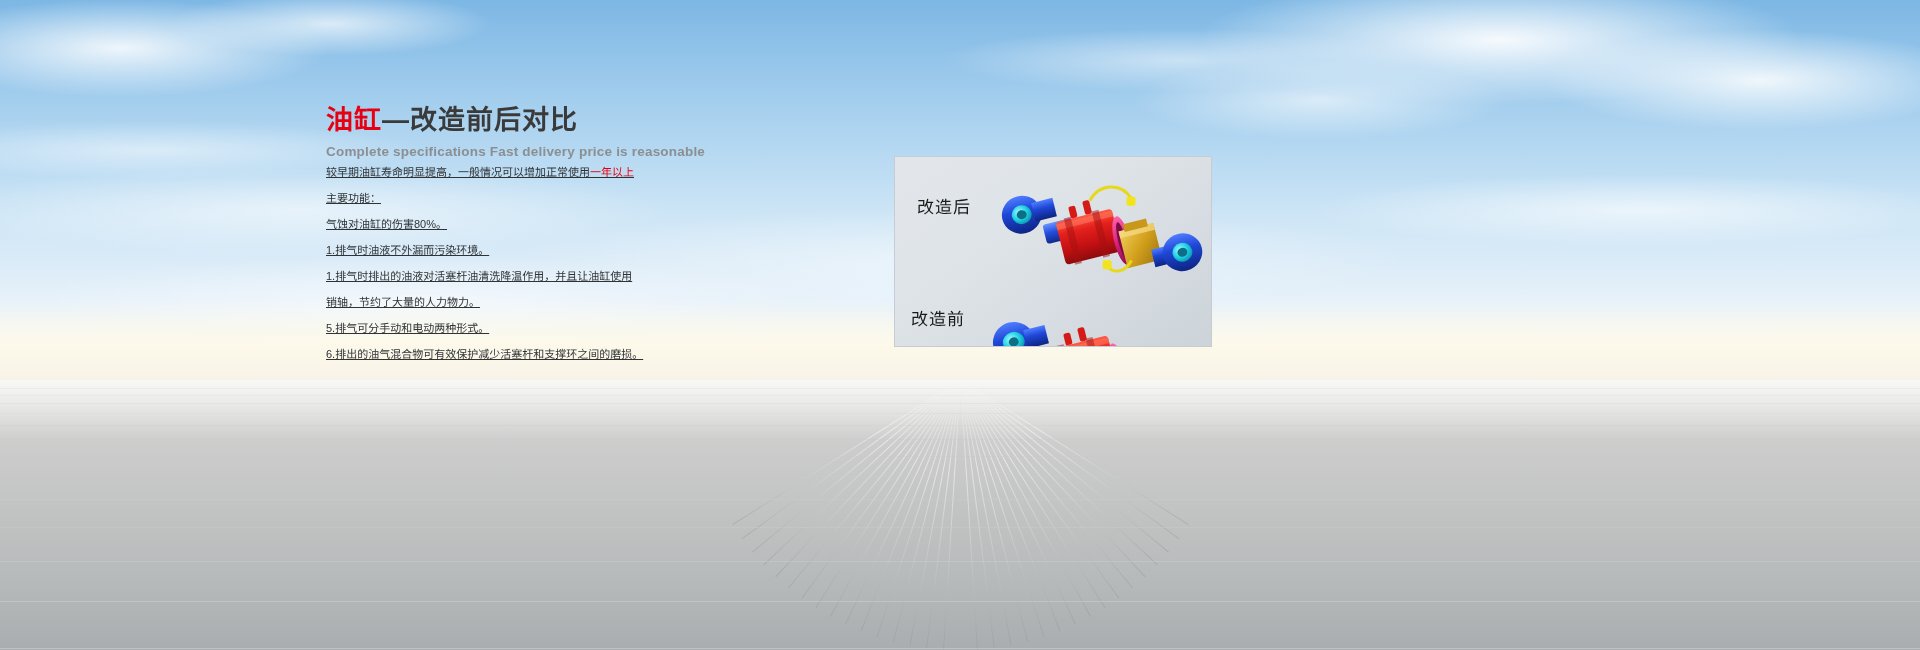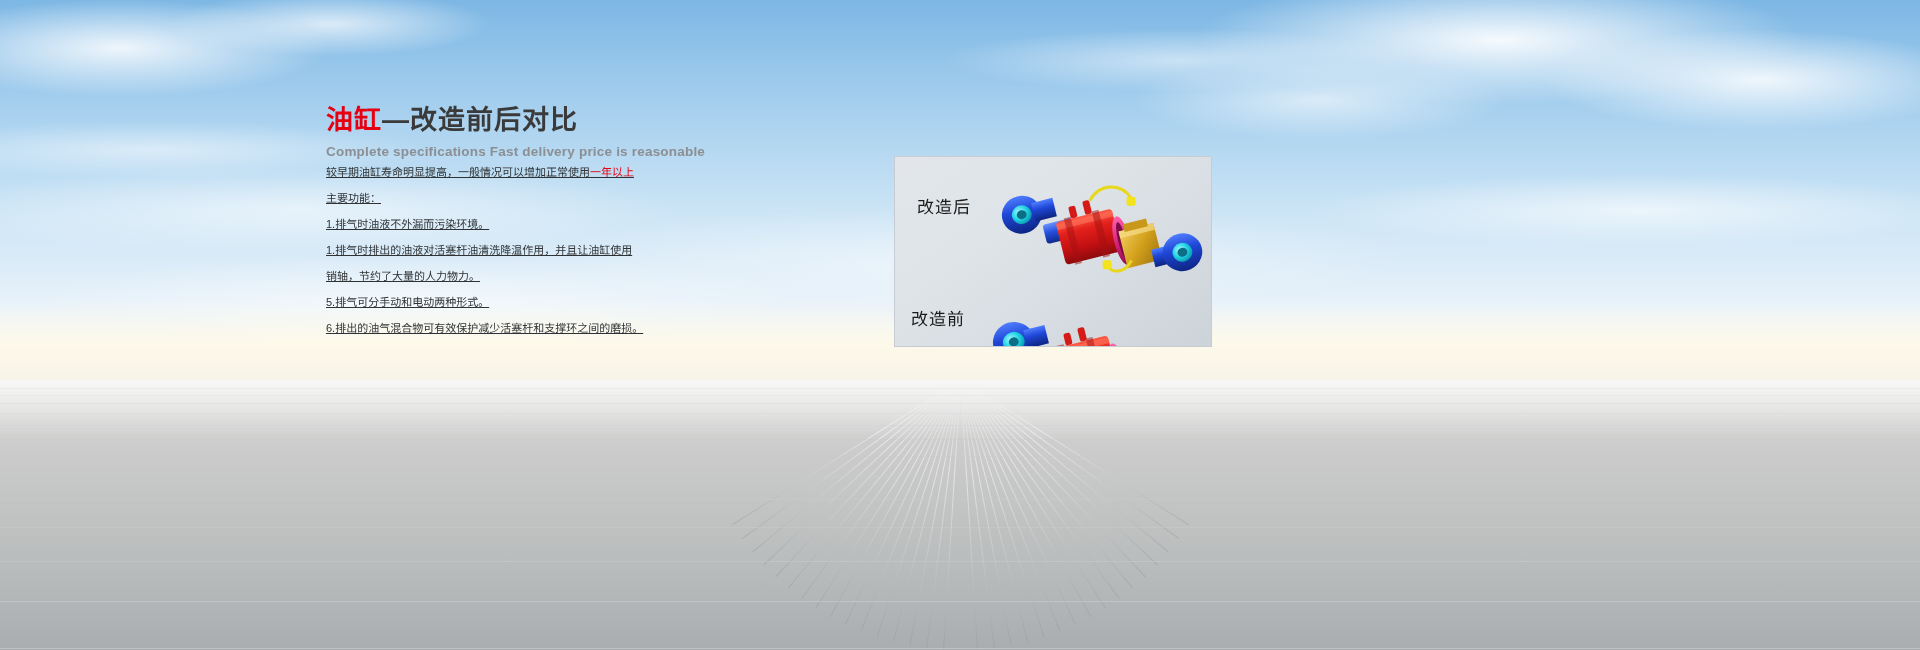--- a/index.html
+++ b/index.html
@@ -225,20 +225,21 @@
 
     <div class="headline">
       <span class="hl-red">油缸</span><span>—改造前后对比</span>
     </div>
 
     <div class="subhead">Complete specifications Fast delivery price is reasonable</div>
 
     <div class="body-text" id="body-text">
         <div class="line"><span>较早期油缸寿命明显提高，一般情况可以增加正常使用</span><span class="accent-red">一年以上</span></div>
         <div class="line"><span>主要功能：</span></div>
+        <div class="line"><span>气蚀对油缸的伤害80%。</span></div>
         <div class="line"><span>1.排气时油液不外漏而污染环境。</span></div>
         <div class="line"><span>1.排气时排出的油液对活塞杆油清洗降温作用，并且让油缸使用</span></div>
         <div class="line"><span>销轴，节约了大量的人力物力。</span></div>
         <div class="line"><span>5.排气可分手动和电动两种形式。</span></div>
         <div class="line"><span>6.排出的油气混合物可有效保护减少活塞杆和支撑环之间的磨损。</span></div>
       </div>
 
   </div>
 
   <div class="product-panel">

